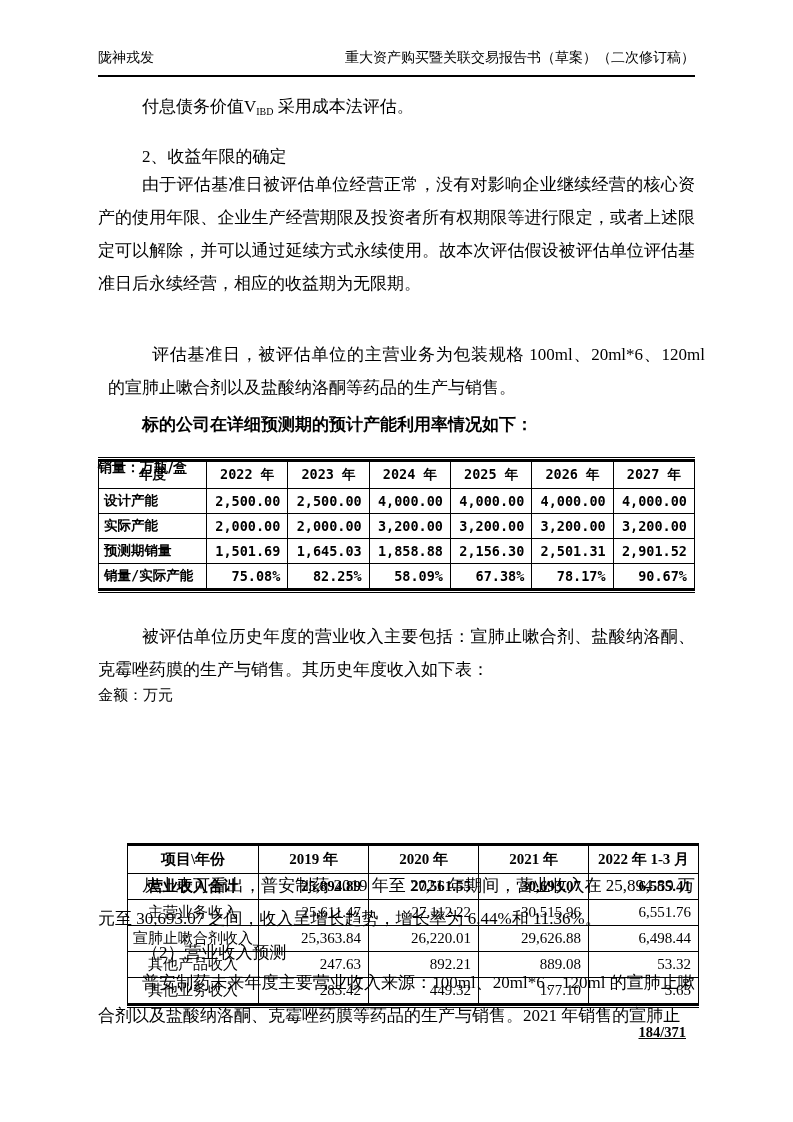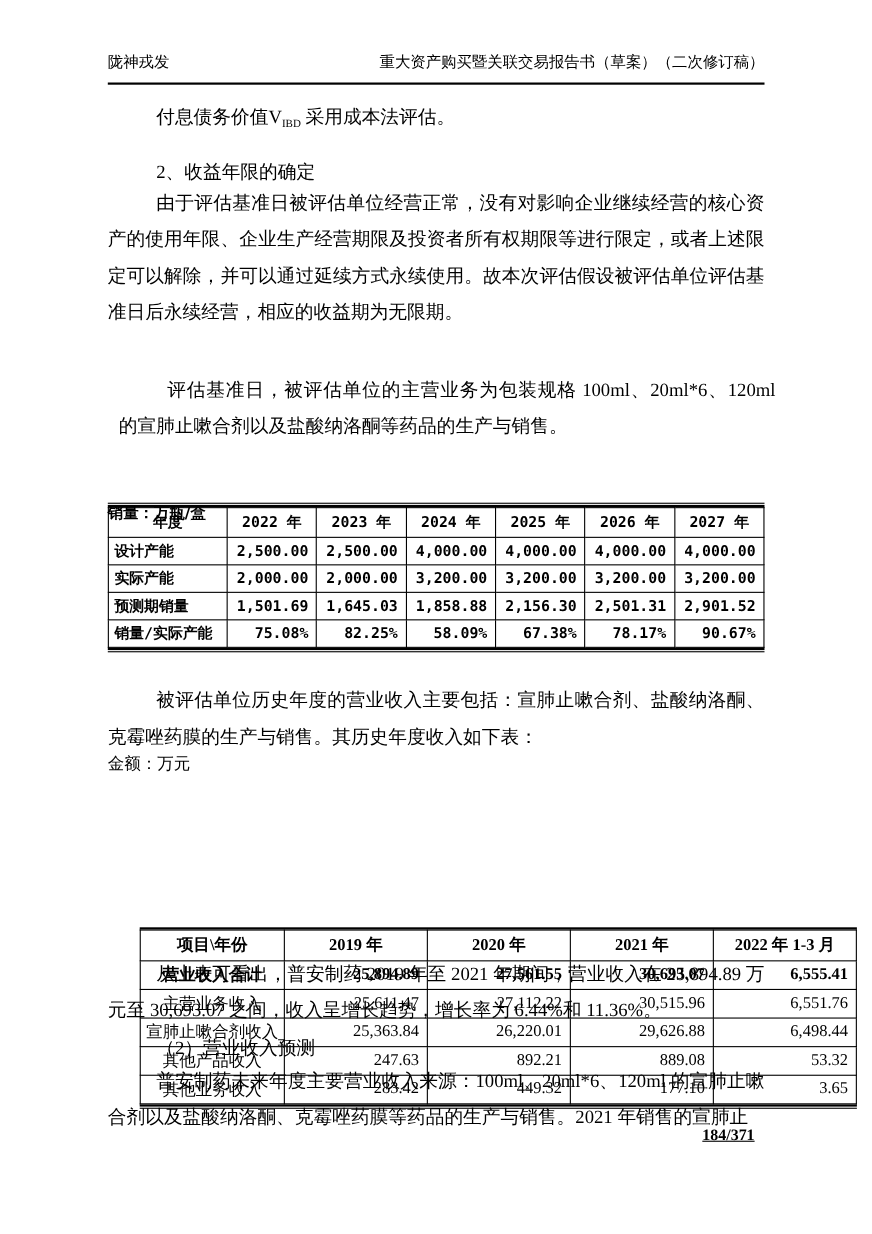--- a/index.html
+++ b/index.html
@@ -43,21 +43,21 @@
   .b-p5    { top: 869px; }
   .b-s2    { top: 936px; }
   .b-p6    { top: 966px; }
   .b-pagenum { top: 1022px; width: 588px; text-align: right; font-weight: 700; font-size: 14.5px; line-height: 20px; text-decoration: underline; }
 
   
   .tblwrap { position: relative; border-top: 2px solid #000; border-bottom: 2px solid #000; }
   .tblwrap::after  { content: ""; position: absolute; left: 0; right: 0; bottom: -4px; height: 1px; background: #000; }
   .tblwrap.dbl-top::before { content: ""; position: absolute; left: 0; right: 0; top: -4px; height: 1px; background: #000; }
   .t1wrap { top: 459px; }
-  .t2wrap { top: 711px; left: 127px; width: 652px; }
+  .t2wrap { top: 711px; left: 127px; width: 572px; }
 
   table.grid { border-collapse: collapse; table-layout: fixed; width: 100%; }
   table.grid th, table.grid td { border: 1px solid #000; overflow: hidden; white-space: nowrap; }
 
   table.t1 { font-family: "DejaVu Sans Mono", "DejaVu Sans", "Liberation Sans", sans-serif;
              font-weight: 700; font-size: 13.5px; }
   table.t1 th { font-size: 13.5px; text-align: center; padding: 4px 2px; height: 26px; margin-top: 16px; }
   table.t1 td { padding: 3px 7px 3px 5px; height: 25px; }
   table.t1 td.lbl { text-align: left; }
   table.t1 td.num { text-align: right; }
@@ -81,20 +81,21 @@
 
   <p class="abs body ind b-vibd"><span>付息债务价值V</span><sub class="vsub">IBD</sub><span> 采用成本法评估。</span></p>
 
   <p class="abs body ind b-h2">2、收益年限的确定</p>
 
   <p class="abs body ind b-p2">由于评估基准日被评估单位经营正常，没有对影响企业继续经营的核心资产的使用年限、企业生产经营期限及投资者所有权期限等进行限定，或者上述限定可以解除，并可以通过延续方式永续使用。故本次评估假设被评估单位评估基准日后永续经营，相应的收益期为无限期。</p>
 
 
   <p class="abs body ind b-p3">评估基准日，被评估单位的主营业务为包装规格 100ml、20ml*6、120ml 的宣肺止嗽合剂以及盐酸纳洛酮等药品的生产与销售。</p>
 
+  <p class="abs body ind b-intro">标的公司在详细预测期的预计产能利用率情况如下：</p>
 
   <div class="abs b-t1unit">销量：万瓶/盒</div>
 
   <div class="abs tblwrap dbl-top t1wrap">
     <table class="grid t1">
       <colgroup>
         <col style="width:108px">
           <col>
           <col>
           <col>

